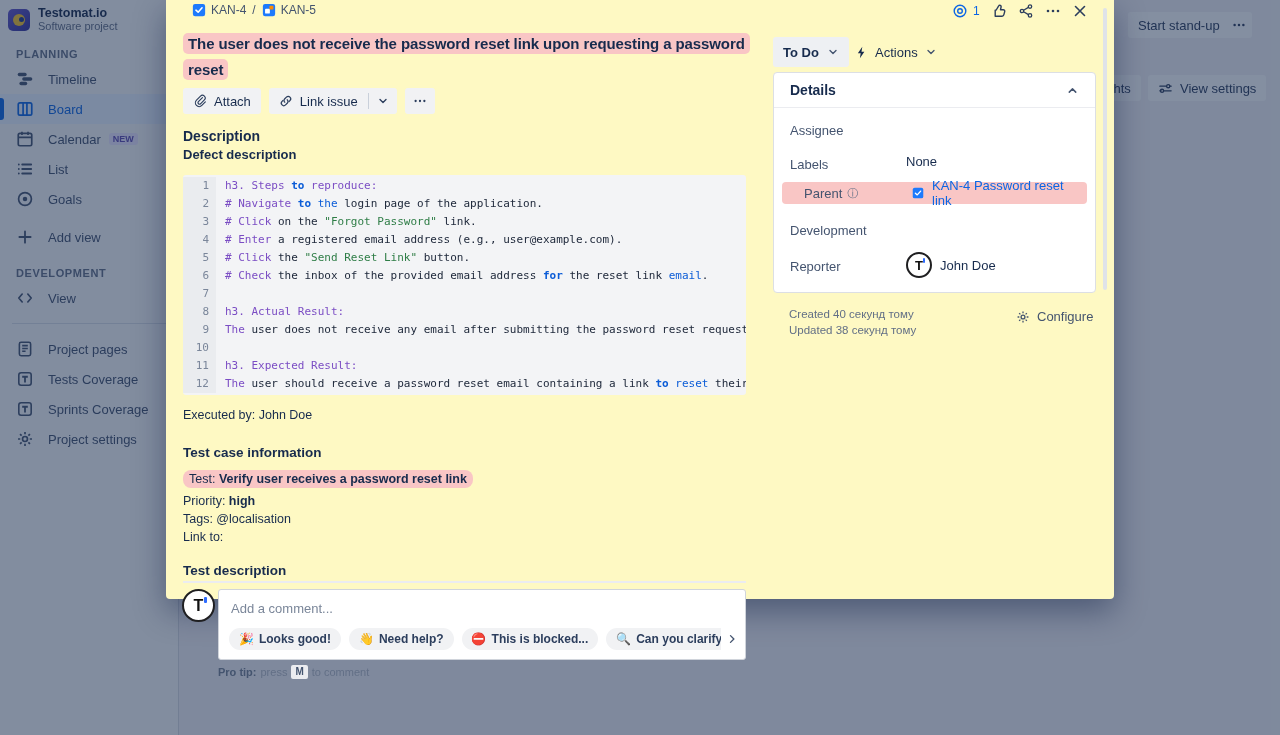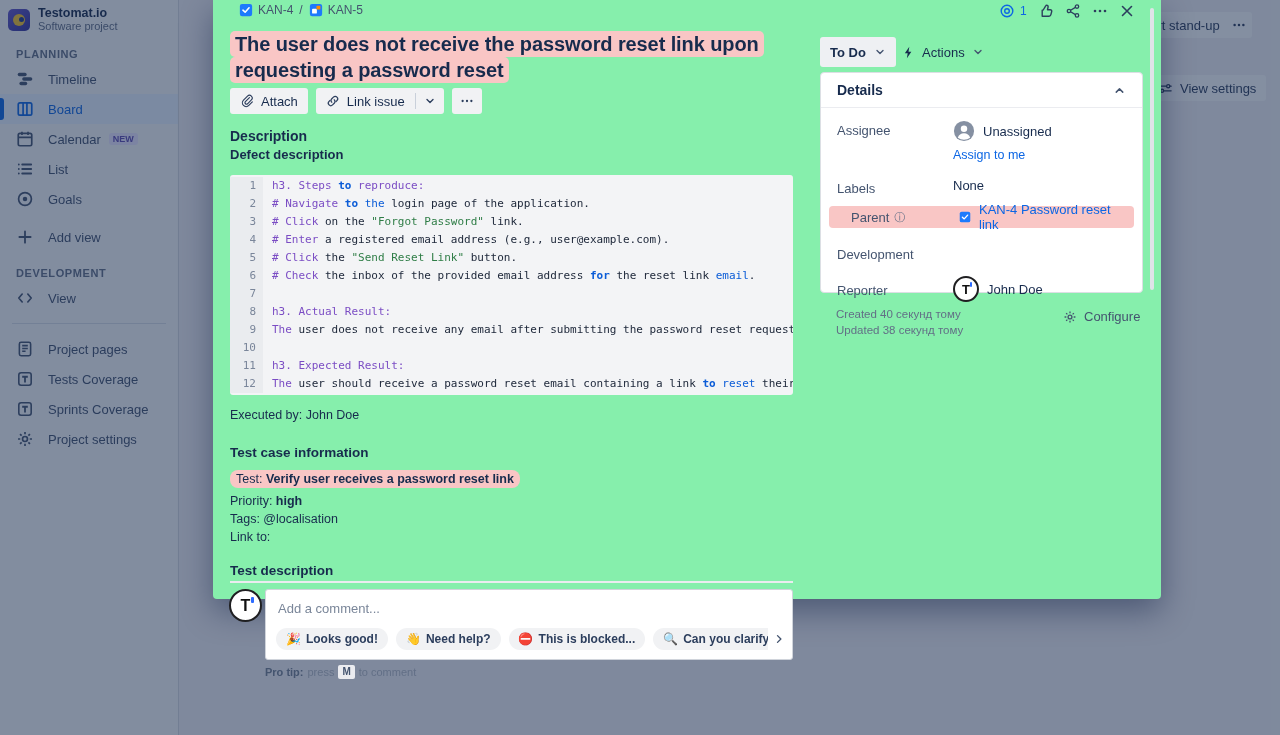--- a/index.html
+++ b/index.html
@@ -22,30 +22,30 @@
   .nav-item.selected .nicon{color:#0c66e4;}
   .nav-item.selected::before{content:"";position:absolute;left:0;top:4px;bottom:4px;width:4px;border-radius:0 3px 3px 0;background:#0c66e4;}
   .nav-item.add-view{margin-top:8px;}
   .nav-divider{border:none;border-top:1px solid #d8dde5;margin:10px 12px;}
   .nav-badge{font-size:9px;font-weight:700;color:#5e4db2;background:#eae6ff;border-radius:3px;padding:1px 4px;margin-left:-6px;}
   .hbtn{position:absolute;background:#fbfcfd;border-radius:3px;display:flex;align-items:center;gap:7px;
         font-size:13px;font-weight:500;color:#2c3e5d;padding:0 10px;height:26px;cursor:pointer;}
   
   .overlay{position:absolute;inset:0;background:rgba(23,43,77,.52);z-index:2;}
   
-  .modal{position:absolute;left:166px;top:0;width:948px;height:599px;background:#86efac;z-index:3;
-         border-radius:0 0 4px 4px;box-shadow:0 12px 32px rgba(3,18,57,.4);margin-left:47px;}
+  .modal{position:absolute;left:166px;top:0;width:948px;height:599px;background:#fef9c3;z-index:3;
+         border-radius:0 0 4px 4px;box-shadow:0 12px 32px rgba(3,18,57,.4);}
   .abs{position:absolute;}
   .breadcrumb{left:26px;top:3px;display:flex;align-items:center;gap:6px;font-size:12px;color:#44546f;}
   .bc-item{display:flex;align-items:center;gap:5px;cursor:pointer;}
   .bc-icon{width:14px;height:14px;flex:none;}
   .modal-icons{left:786px;top:3px;display:flex;align-items:center;gap:11px;height:16px;}
   .mi{width:16px;height:16px;cursor:pointer;color:#2c3e5d;}
   .watch-count{font-size:12px;color:#0c66e4;margin-left:-6px;}
-  .issue-title{left:17px;top:31px;width:578px;font-size:20px;font-weight:700;line-height:26px;color:#172b4d;letter-spacing:-.1px;}
+  .issue-title{left:17px;top:31px;width:578px;font-size:15px;font-weight:700;line-height:26px;color:#172b4d;letter-spacing:-.1px;}
   .hl{background:#f9c6c5;border-radius:5px;padding:2px 5px;-webkit-box-decoration-break:clone;box-decoration-break:clone;}
   .toolbar{left:17px;top:88px;display:flex;gap:8px;align-items:center;}
   .tbtn{display:flex;align-items:center;gap:7px;background:#f1f2f4;border-radius:3px;height:26px;padding:0 10px;
         font-size:13px;font-weight:500;color:#172b4d;cursor:pointer;}
   .tbtn .ticon{width:14px;height:14px;color:#2c3e5d;}
   .split{display:flex;align-items:stretch;background:#f1f2f4;border-radius:3px;justify-content:flex-end;}
   .split .tbtn{background:transparent;}
   .split-divider{width:1px;background:#c9d0da;margin:5px 0;}
   .split-caret{display:flex;align-items:center;padding:0 8px;cursor:pointer;color:#2c3e5d;}
   .more-btn{width:30px;justify-content:center;padding:0;}
@@ -444,31 +444,20 @@
   <div class="abs details-card">
     <div class="dc-head">
       <span>Details</span>
       <svg width="13" height="13" viewBox="0 0 16 16" fill="none" stroke="#44546f" stroke-width="1.8" stroke-linecap="round" stroke-linejoin="round">
           <path d="M4 10l4-4 4 4"></path>
         </svg>
     </div>
     <div class="dc-body">
       <div class="dc-row">
         <div class="dc-label">Assignee</div>
-        <div>
-          <div class="dc-value">
-            <svg width="22" height="22" viewBox="0 0 24 24">
-                <circle cx="12" cy="12" r="11" fill="#8590a2"></circle>
-                <circle cx="12" cy="9.5" r="3.5" fill="#fff"></circle>
-                <path d="M5.3 19.4c.8-3.1 3.5-4.9 6.7-4.9s5.9 1.8 6.7 4.9a11 11 0 0 1-13.4 0z" fill="#fff"></path>
-              </svg>
-            <span>Unassigned</span>
-          </div>
-          <div class="link-blue" style="margin-top:6px;">Assign to me</div>
-        </div>
       </div>
       <div class="dc-row" style="margin-top:16px;">
         <div class="dc-label">Labels</div>
         <div class="dc-value">
             <span>None</span>
           </div>
       </div>
       <div class="parent-bar">
         <div class="dc-label">
           <span>Parent</span>

